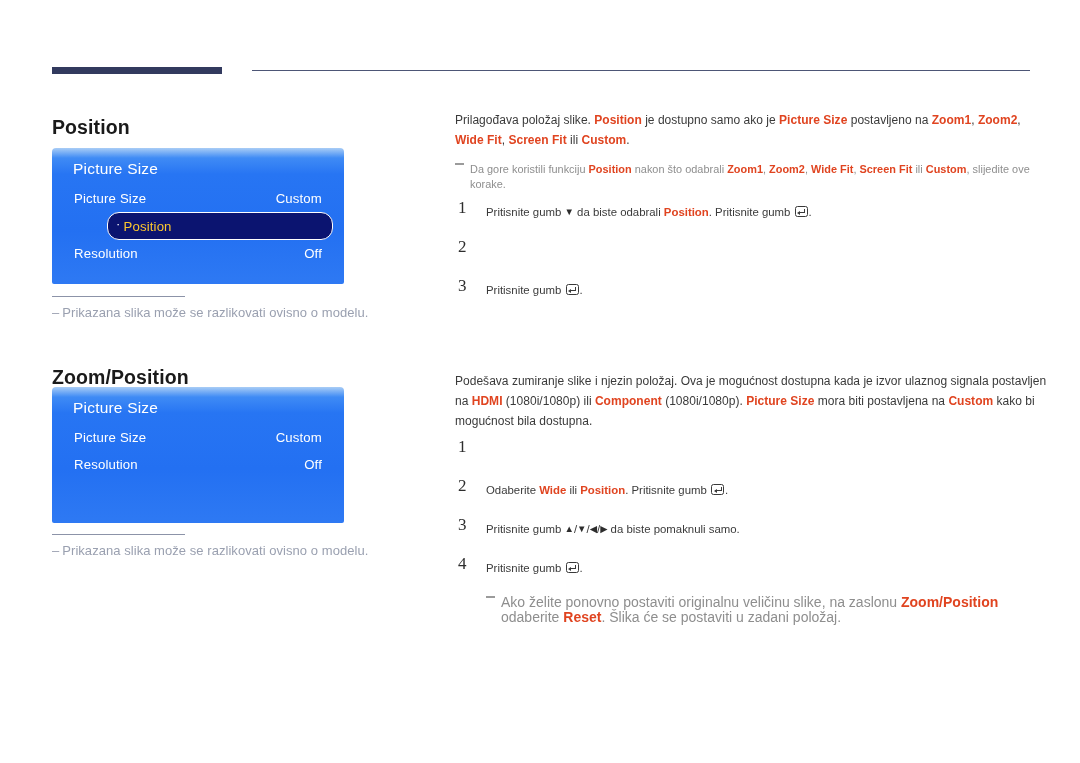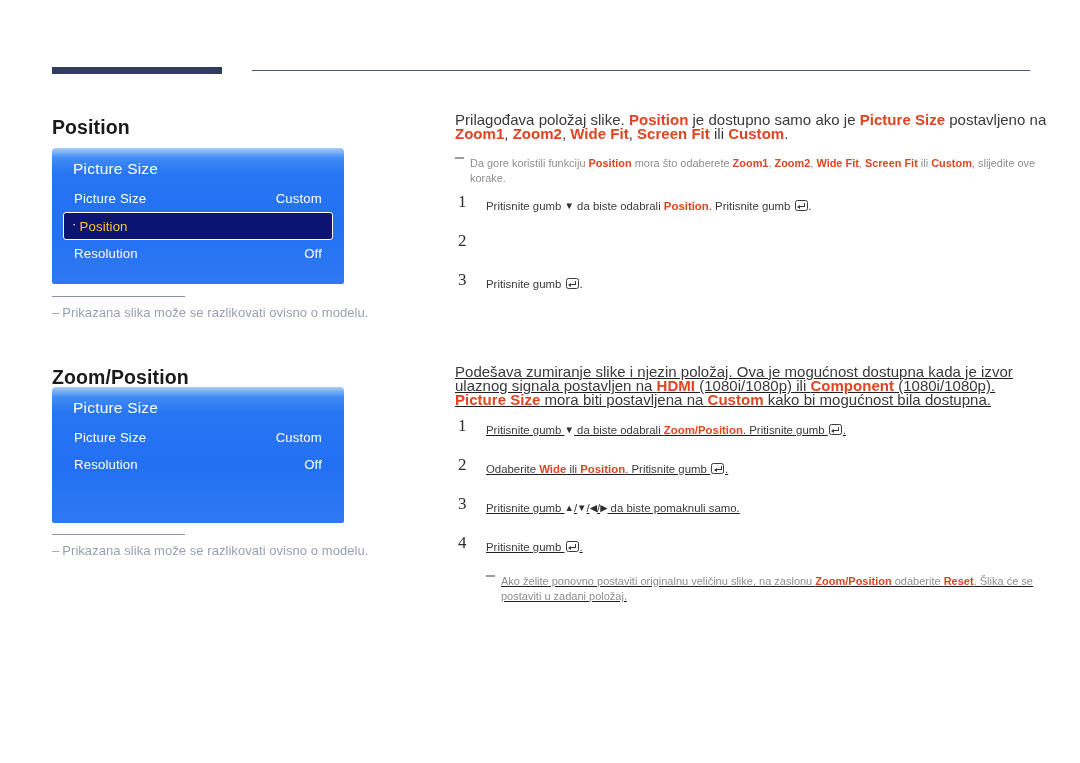--- a/index.html
+++ b/index.html
@@ -102,23 +102,24 @@
     height: 27px;
     padding: 0 11px 0 11px;
     box-sizing: border-box;
     font-size: 13.2px;
     color: #ffffff;
     letter-spacing: 0.15px;
   }
   .osd-row.selected {
     background: #0b1470;
     border: 1.6px solid #ffffff;
-    border-radius: 3px;
+    border-radius: 12px;
     height: 28px;
     padding-left: 8px;
+    margin-left: 44px;
   }
   .osd-row.selected .osd-label {
     color: #fdc72e;
   }
   .osd-row .osd-bullet {
     color: #ffffff;
     font-size: 13px;
     margin-right: 3px;
     position: relative;
     top: -3px;
@@ -147,25 +148,25 @@
     white-space: nowrap;
   }
   .panel-note-text .dash {
     display: inline-block;
     margin-right: 3px;
   }
 
   
   .rc-block { position: absolute; left: 15px; width: 592px; }
   #rc-block-1 { top: 98px; }
-  #rc-block-2 { top: 350px; text-decoration: underline; }
+  #rc-block-2 { top: 359px; }
 
   .para {
-    font-size: 15px;
-    line-height: 14px;
+    font-size: 12px;
+    line-height: 20px;
     color: #3a3a3a;
     letter-spacing: 0.02px;
   }
   .hl { color: #e04420; font-weight: bold; }
 
   .note {
     position: relative;
     margin-top: 9px;
     padding-left: 15px;
     font-size: 10.9px;
@@ -236,21 +237,21 @@
     width: 0; height: 0;
     border-top: 2.4px solid transparent;
     border-bottom: 2.4px solid transparent;
     border-right: 3.2px solid #3a3a3a;
   }
   .subnote {
     position: relative;
     margin-top: -4px;
     margin-left: 31px;
     padding-left: 15px;
-    font-size: 11px;
+    font-size: 14px;
     line-height: 15.4px;
     color: #8e8e8e;
   }
   .subnote .note-dash {
     position: absolute;
     left: 0; top: 1px;
     width: 9px; height: 1.6px;
     background: #9b9b9b;
   }
 </style>
@@ -318,36 +319,36 @@
 
 </div>
 
 <div id="right-column">
 
   <div class="rc-block" id="rc-block-1">
 
     <p class="para"><span>Prilagođava položaj slike. </span><span class="hl">Position</span><span> je dostupno samo ako je </span><span class="hl">Picture Size</span><span> postavljeno na </span><span class="hl">Zoom1</span><span>, </span><span class="hl">Zoom2</span><span>, </span><span class="hl">Wide Fit</span><span>, </span><span class="hl">Screen Fit</span><span> ili </span><span class="hl">Custom</span><span>.</span></p>
 
     <div class="note">
-      <span class="note-dash"></span><span>Da gore koristili funkciju </span><span class="hl">Position</span><span> mora što odaberete </span><span class="hl">Zoom1</span><span>, </span><span class="hl">Zoom2</span><span>, </span><span class="hl">Wide Fit</span><span>, </span><span class="hl">Screen Fit</span><span> ili </span><span class="hl">Custom</span><span>, slijedite ove korake.</span>
+      <span class="note-dash"></span><span>Da gore koristili funkciju </span><span class="hl">Position</span><span> nakon što odabrali </span><span class="hl">Zoom1</span><span>, </span><span class="hl">Zoom2</span><span>, </span><span class="hl">Wide Fit</span><span>, </span><span class="hl">Screen Fit</span><span> ili </span><span class="hl">Custom</span><span>, slijedite ove korake.</span>
     </div>
 
     <div class="steps">
         <div class="step"><span class="step-num">1</span><span class="step-text"><span>Pritisnite gumb </span><span class="key-arrow">▼</span><span> da biste odabrali </span><span class="hl">Position</span><span>. Pritisnite gumb </span><span class="key-enter"></span><span>.</span></span></div>
         <div class="step"><span class="step-num">2</span></div>
         <div class="step"><span class="step-num">3</span><span class="step-text"><span>Pritisnite gumb </span><span class="key-enter"></span><span>.</span></span></div>
       </div>
   </div>
 
   <div class="rc-block" id="rc-block-2">
 
     <p class="para"><span>Podešava zumiranje slike i njezin položaj. Ova je mogućnost dostupna kada je izvor ulaznog signala postavljen na </span><span class="hl">HDMI</span><span> (1080i/1080p) ili </span><span class="hl">Component</span><span> (1080i/1080p). </span><span class="hl">Picture Size</span><span> mora biti postavljena na </span><span class="hl">Custom</span><span> kako bi mogućnost bila dostupna.</span></p>
 
     <div class="steps">
-        <div class="step"><span class="step-num">1</span><span class="step-text"><span>Pritisnite gumb </span><span class="key-arrow">▼</span><span> da biste odabrali </span><span class="hl">Zoom/Position</span><span>. Pritisnite gumb </span><span class="key-enter"></span><span>.</span></span></div>
+        <div class="step"><span class="step-num">1</span></div>
         <div class="step"><span class="step-num">2</span><span class="step-text"><span>Odaberite </span><span class="hl">Wide</span><span> ili </span><span class="hl">Position</span><span>. Pritisnite gumb </span><span class="key-enter"></span><span>.</span></span></div>
         <div class="step"><span class="step-num">3</span><span class="step-text"><span>Pritisnite gumb </span><span class="key-arrow">▲</span><span>/</span><span class="key-arrow">▼</span><span>/</span><span class="key-arrow">◀</span><span>/</span><span class="key-arrow">▶</span><span> da biste pomaknuli samo.</span></span></div>
         <div class="step"><span class="step-num">4</span><span class="step-text"><span>Pritisnite gumb </span><span class="key-enter"></span><span>.</span></span></div>
       </div>
 
     <div class="subnote">
       <span class="note-dash"></span><span>Ako želite ponovno postaviti originalnu veličinu slike, na zaslonu </span><span class="hl">Zoom/Position</span><span> odaberite </span><span class="hl">Reset</span><span>. Šlika će se postaviti u zadani položaj.</span>
     </div>
   </div>
 

